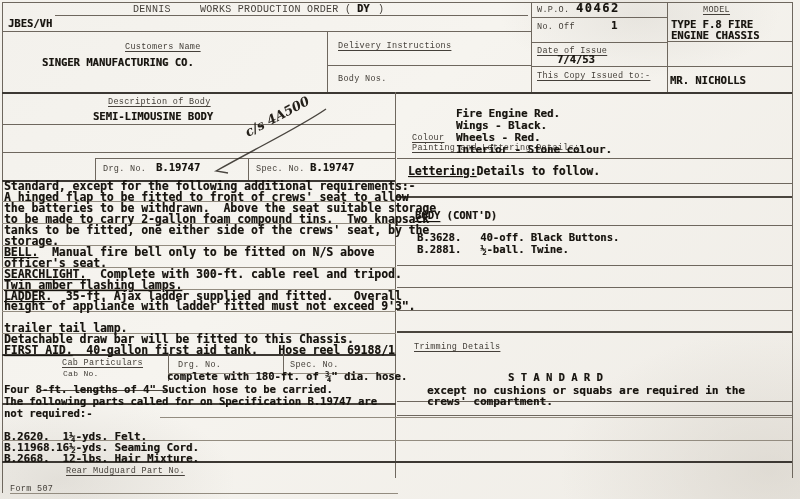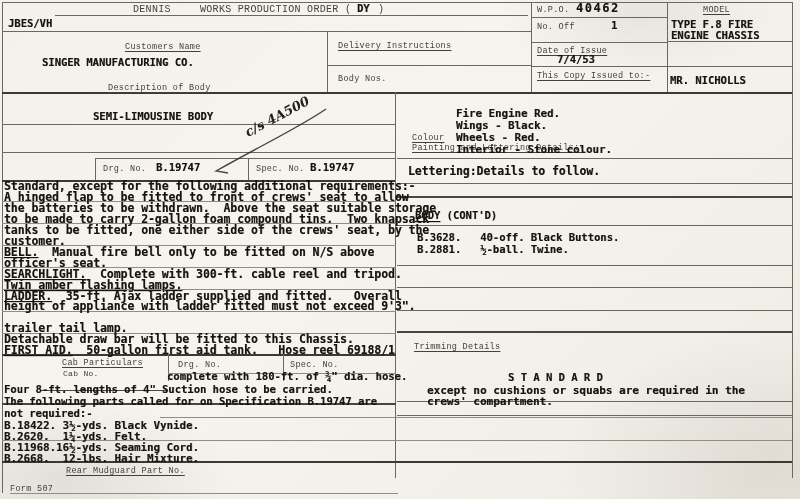--- a/index.html
+++ b/index.html
@@ -121,80 +121,79 @@
 
   <span class="printed pu" style="left:537px;top:71px;">This Copy Issued to:-</span>
   <span class="typed t-sm" style="left:670px;top:75px;">MR. NICHOLLS</span>
 
   <span class="printed pu" style="left:125px;top:42px;">Customers Name</span>
   <span class="typed t-sm" style="left:10px;top:57px;margin-left:32px;">SINGER MANUFACTURING CO.</span>
 
   <span class="printed pu" style="left:338px;top:41px;">Delivery Instructions</span>
   <span class="printed" style="left:338px;top:74px;">Body Nos.</span>
 
-  <span class="printed pu" style="left:108px;top:83px;">Description of Body</span>
+  <span class="printed pu" style="left:108px;top:97px;">Description of Body</span>
   <span class="typed t-sm" style="left:93px;top:111px;">SEMI-LIMOUSINE BODY</span>
 
   <svg class="abs" style="left:200px;top:95px;" width="150" height="88" viewBox="0 0 150 88">
     <path d="M126,14 C100,32 62,50 16,76 l 12,2" fill="none" stroke="#2a2620" stroke-width="1.4" opacity="0.85"></path>
     <text x="48" y="42" transform="rotate(-28 48 42)" style="font-family:'DejaVu Serif',serif;font-style:italic;font-weight:700;font-size:13px;fill:#24201a;">c/s 4A500</text>
   </svg>
 
   <span class="printed" style="left:103px;top:164px;">Drg. No.</span>
   <span class="typed t-sm" style="left:156px;top:162px;">B.19747</span>
   <span class="printed" style="left:256px;top:164px;">Spec. No.</span>
   <span class="typed t-sm" style="left:310px;top:162px;">B.19747</span>
 
   <div id="req-lines">
       <div class="typed reqline" style="top: 10.95px;"><span>A hinged flap to be fitted to front of crews' seat to allow</span></div>
       <div class="typed reqline" style="top: 0px;"><span>Standard, except for the following additional requirements:-</span></div>
       <div class="typed reqline" style="top: 21.9px;"><span>the batteries to be withdrawn.  Above the seat suitable storage</span></div>
       <div class="typed reqline" style="top: 32.85px;"><span>to be made to carry 2-gallon foam compound tins.  Two knapsack</span></div>
       <div class="typed reqline" style="top: 43.8px;"><span>tanks to be fitted, one either side of the crews' seat, by the</span></div>
-      <div class="typed reqline" style="top: 54.75px;"><span>customer.</span></div>
+      <div class="typed reqline" style="top: 54.75px;"><span>storage.</span></div>
       <div class="typed reqline" style="top: 65.7px;"><span class="u">BELL.</span><span>  Manual fire bell only to be fitted on N/S above</span></div>
       <div class="typed reqline" style="top: 76.65px;"><span>officer's seat.</span></div>
       <div class="typed reqline" style="top: 87.6px;"><span class="u">SEARCHLIGHT.</span><span>  Complete with 300-ft. cable reel and tripod.</span></div>
       <div class="typed reqline" style="top: 98.55px;"><span class="u">Twin amber flashing lamps.</span></div>
       <div class="typed reqline" style="top: 109.5px;"><span class="u">LADDER.</span><span>  35-ft. Ajax ladder supplied and fitted.   Overall</span></div>
       <div class="typed reqline" style="top: 120.45px;"><span>height of appliance with ladder fitted must not exceed 9'3".</span></div>
       <div class="typed reqline" style="top: 142.35px;"><span>trailer tail lamp.</span></div>
       <div class="typed reqline" style="top: 153.3px;"><span>Detachable draw bar will be fitted to this Chassis.</span></div>
-      <div class="typed reqline" style="top: 164.25px;"><span class="u">FIRST AID.</span><span>  50-gallon first aid tank.   Hose reel 69188/1</span></div>
+      <div class="typed reqline" style="top: 164.25px;"><span class="u">FIRST AID.</span><span>  40-gallon first aid tank.   Hose reel 69188/1</span></div>
     </div>
 
   <span class="printed pu" style="left:412px;top:100px;margin-top:43px;">Painting and Lettering Details:-</span>
   <span class="printed pu" style="left:412px;top:133px;">Colour</span>
   <span class="typed t-md" style="left:456px;top:108px;">Fire Engine Red.</span>
   <span class="typed t-md" style="left:456px;top:120px;">Wings - Black.</span>
   <span class="typed t-md" style="left:456px;top:132px;">Wheels - Red.</span>
   <span class="typed t-md" style="left:456px;top:144px;">Interior - Stone colour.</span>
 
-  <div class="typed" style="left:408px;top:166px;"><span class="u" style="text-underline-offset:1px;">Lettering:</span><span>Details to follow.</span></div>
+  <div class="typed" style="left:408px;top:166px;"><span class="u" style="text-decoration:underline;text-underline-offset:1px;">Lettering:</span><span>Details to follow.</span></div>
 
   <div class="typed t-sm" style="left:415px;top:210px;"><span style="text-decoration:underline;text-underline-offset:2px;">BODY</span><span> (CONT'D)</span></div>
   <span class="typed t-sm" style="left:417px;top:232px;">B.3628.   40-off. Black Buttons.</span>
   <span class="typed t-sm" style="left:417px;top:244px;">B.2881.   ½-ball. Twine.</span>
 
   <span class="printed pu" style="left:414px;top:342px;">Trimming Details</span>
   <span class="typed t-sm" style="left:508px;top:372px;">S T A N D A R D</span>
   <span class="typed t-xs" style="left:427px;top:385px;">except no cushions or squabs are required in the</span>
   <span class="typed t-xs" style="left:427px;top:396px;">crews' compartment.</span>
 
   <span class="printed pu" style="left:62px;top:358px;">Cab Particulars</span>
   <span class="printed" style="left:63px;top:369px;font-size:8px;">Cab No.</span>
   <span class="printed" style="left:178px;top:360px;">Drg. No.</span>
   <span class="printed" style="left:290px;top:360px;">Spec. No.</span>
 
   <span class="typed t-sm" style="left:167px;top:371px;">complete with 180-ft. of ¾" dia. hose.</span>
   <span class="typed t-sm" style="left:4px;top:384px;">Four 8-ft. lengths of 4" Suction hose to be carried.</span>
   <span class="typed t-sm" style="left:4px;top:396px;">The following parts called for on Specification B.19747 are</span>
   <span class="typed t-sm" style="left:4px;top:408px;">not required:-</span>
 
-  <span class="typed t-md" style="left:4px;top:420px;">B.18422. 3½-yds. Black Vynide.</span>
   <span class="typed t-md" style="left:4px;top:431px;">B.2620.  1¼-yds. Felt.</span>
   <span class="typed t-md" style="left:4px;top:442px;">B.11968.16½-yds. Seaming Cord.</span>
   <span class="typed t-md" style="left:4px;top:453px;">B.2668.  12-lbs. Hair Mixture.</span>
 
   <span class="printed pu" style="left:66px;top:466px;">Rear Mudguard Part No.</span>
   <span class="printed" style="left:10px;top:484px;">Form 507</span>
 
 </div>
 
 </body></html>

